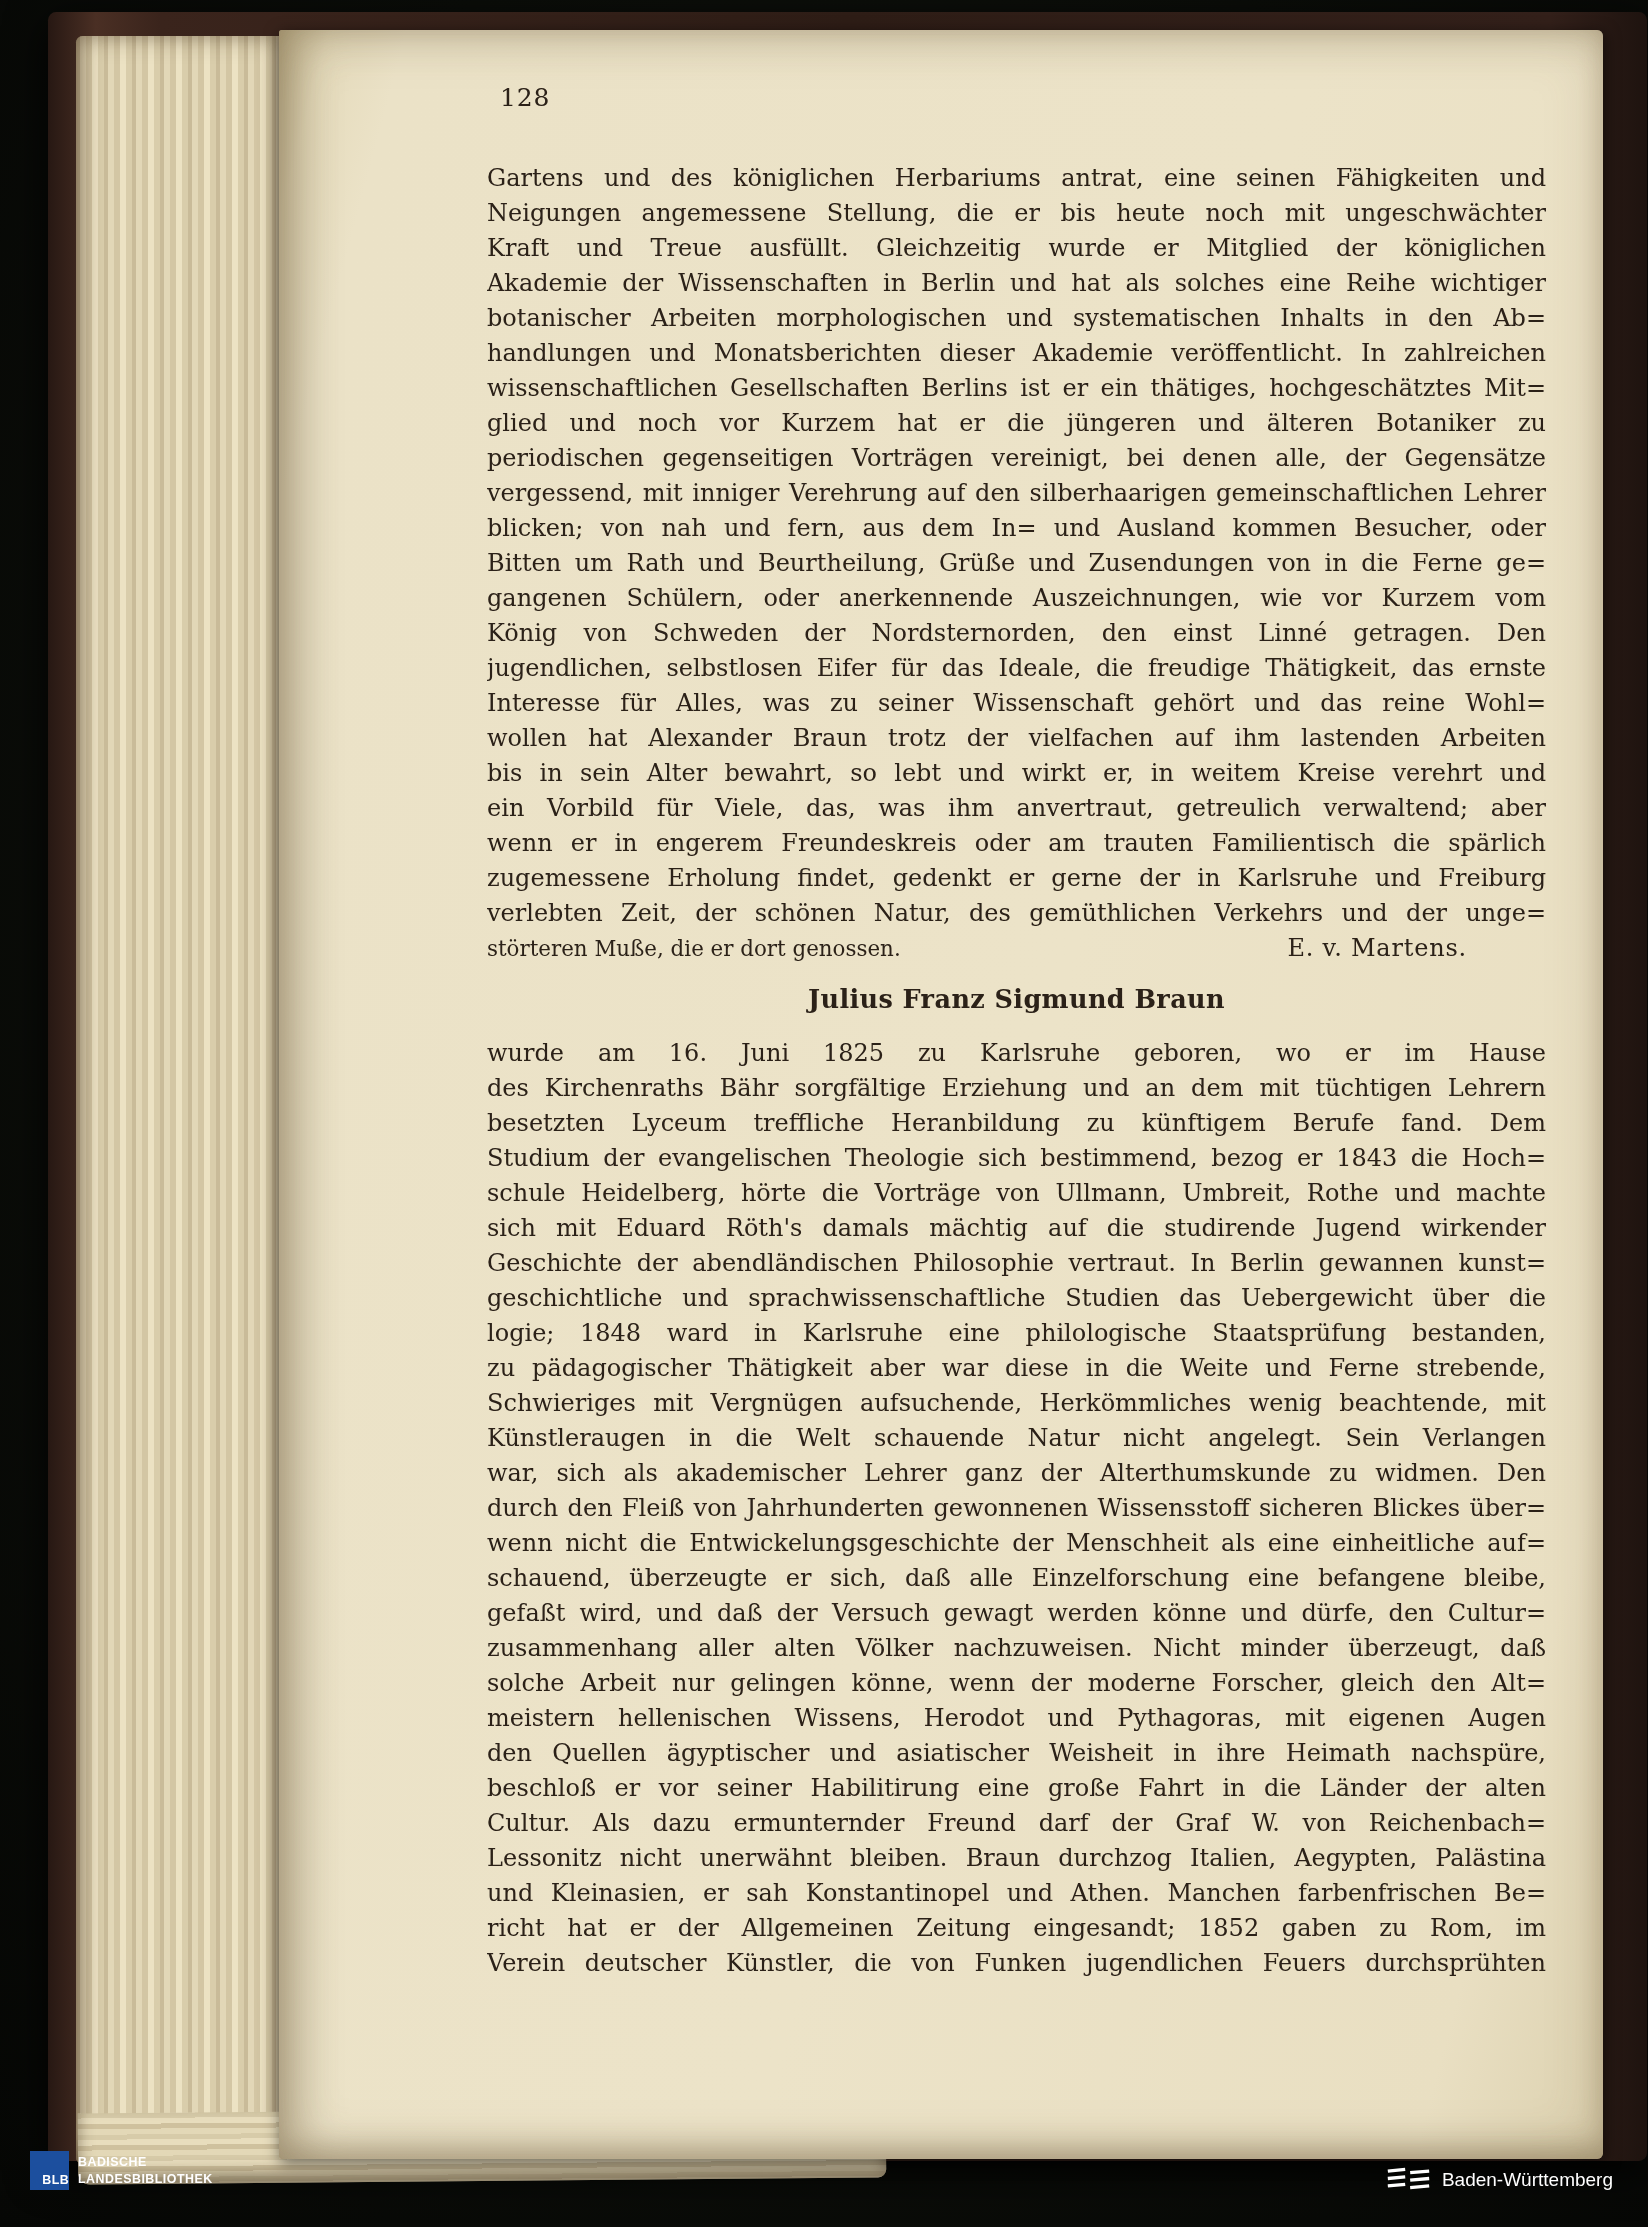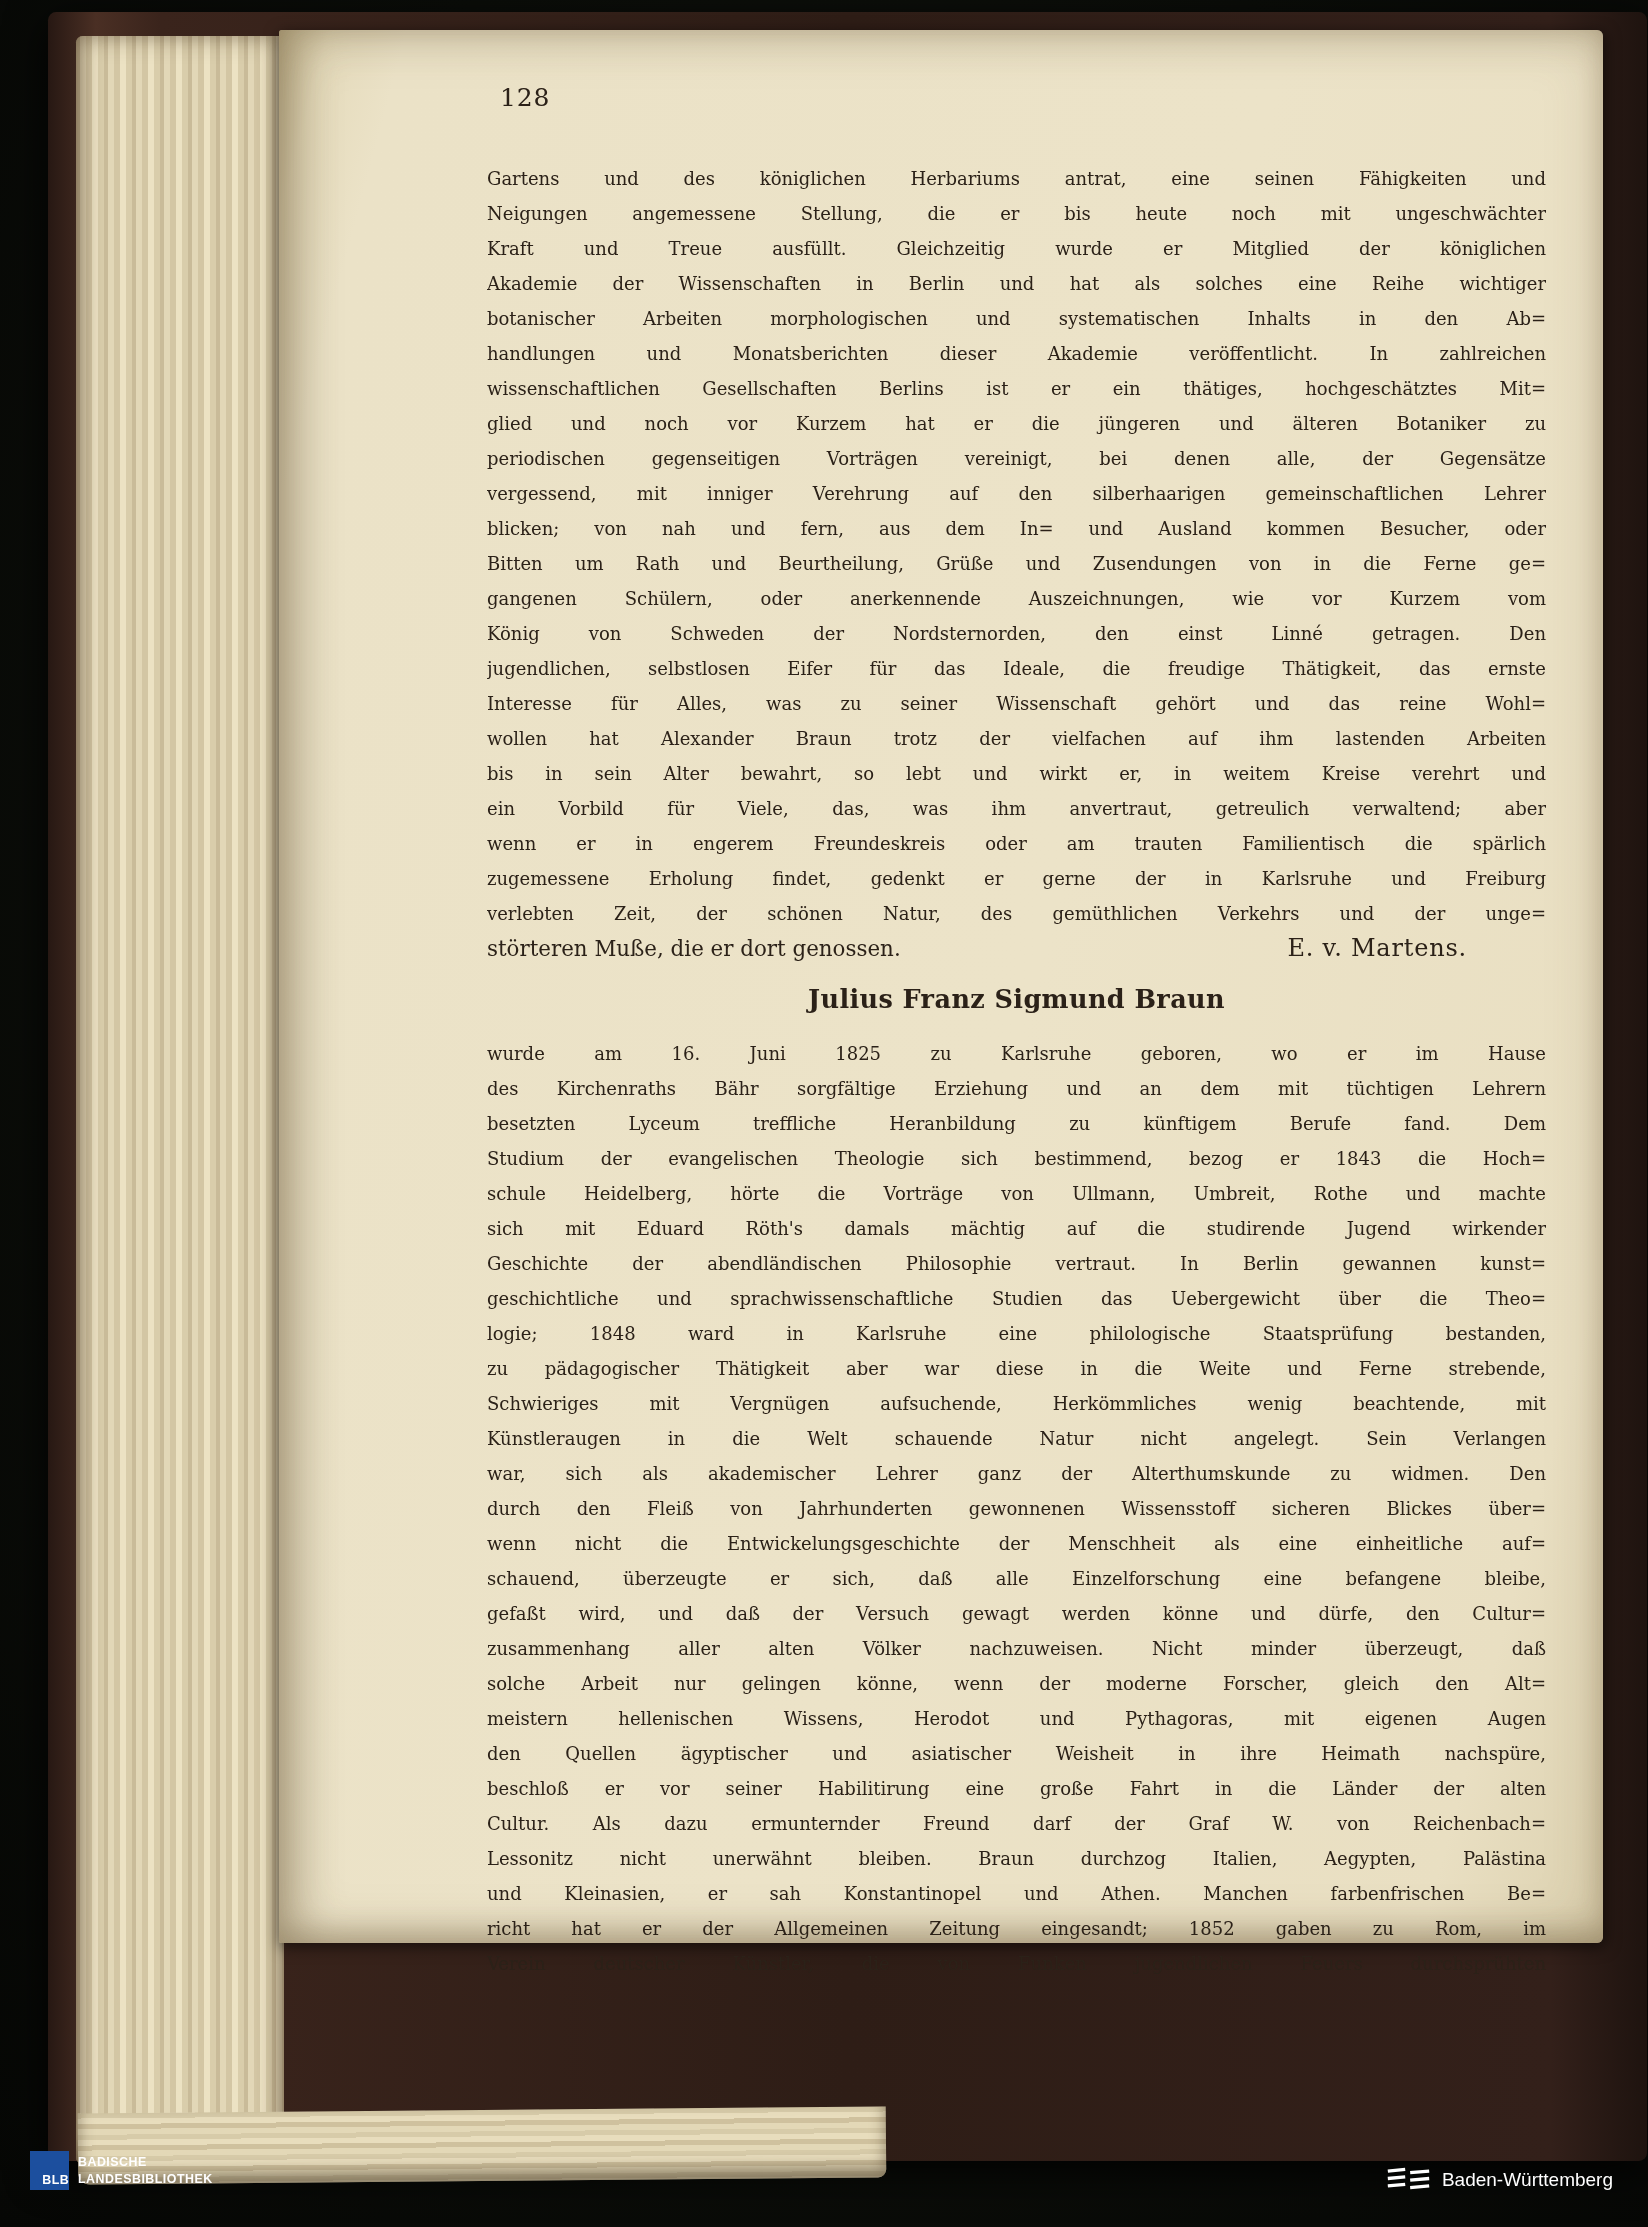--- a/index.html
+++ b/index.html
@@ -44,21 +44,21 @@
     transform: rotate(-0.5deg);
     border-radius: 0 0 8.2px 11.5px;
     background: repeating-linear-gradient(180deg,
       #d7cba9 0 5px, #e8ddbd 5px 10.7px, #cfc19e 10.7px 15.7px,
       #e3d8b7 15.7px 21.4px);
     box-shadow: inset 0 -10px 15px rgba(50,35,18,0.5);
   }
   .page {
     position: absolute;
     left: 279px; top: 30px;
-    width: 1324px; height: 1913px;
+    width: 1324px; height: 2129px;
     border-radius: 2.5px 5.8px 5.8px 2.5px;
     background: linear-gradient(105deg,
       #d6caa6 0px, #e5dbbc 49px, #ebe2c7 124px,
       #ece3c8 55%, #e9dfc2 90%, #ddd2b1 99%);
     box-shadow:
       inset 0 0 58px rgba(95,75,40,0.22),
       inset 23px 0 40px rgba(95,75,40,0.28),
       inset 0 -11.5px 25px rgba(95,75,40,0.22),
       1.6px 3.3px 15px rgba(0,0,0,0.55);
   }
@@ -69,21 +69,21 @@
     color: var(--ink);
   }
   .page-number {
     font-size: 25px;
     line-height: 30px;
     height: 30px;
     margin: 0 0 48px 13px;
     letter-spacing: 0.8px;
   }
   .line {
-    font-size: 18px;
+    font-size: 24px;
     line-height: 35px;
     height: 35px;
     overflow: hidden;
     text-align: justify;
     text-align-last: justify;
   }
   .last-line {
     display: flex;
     justify-content: space-between;
     align-items: baseline;

